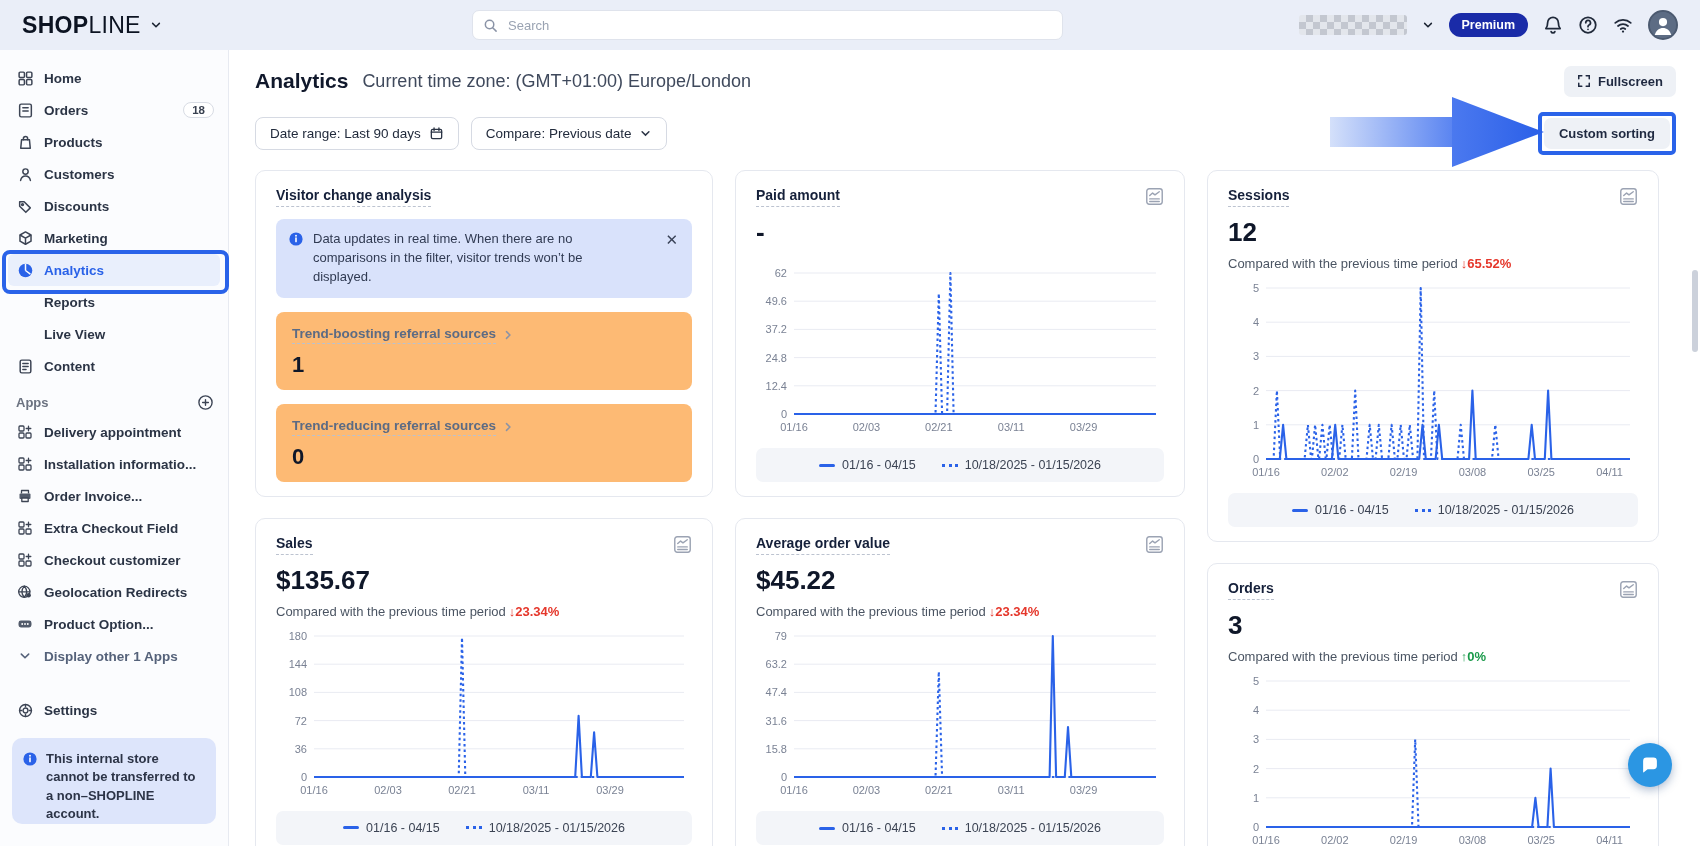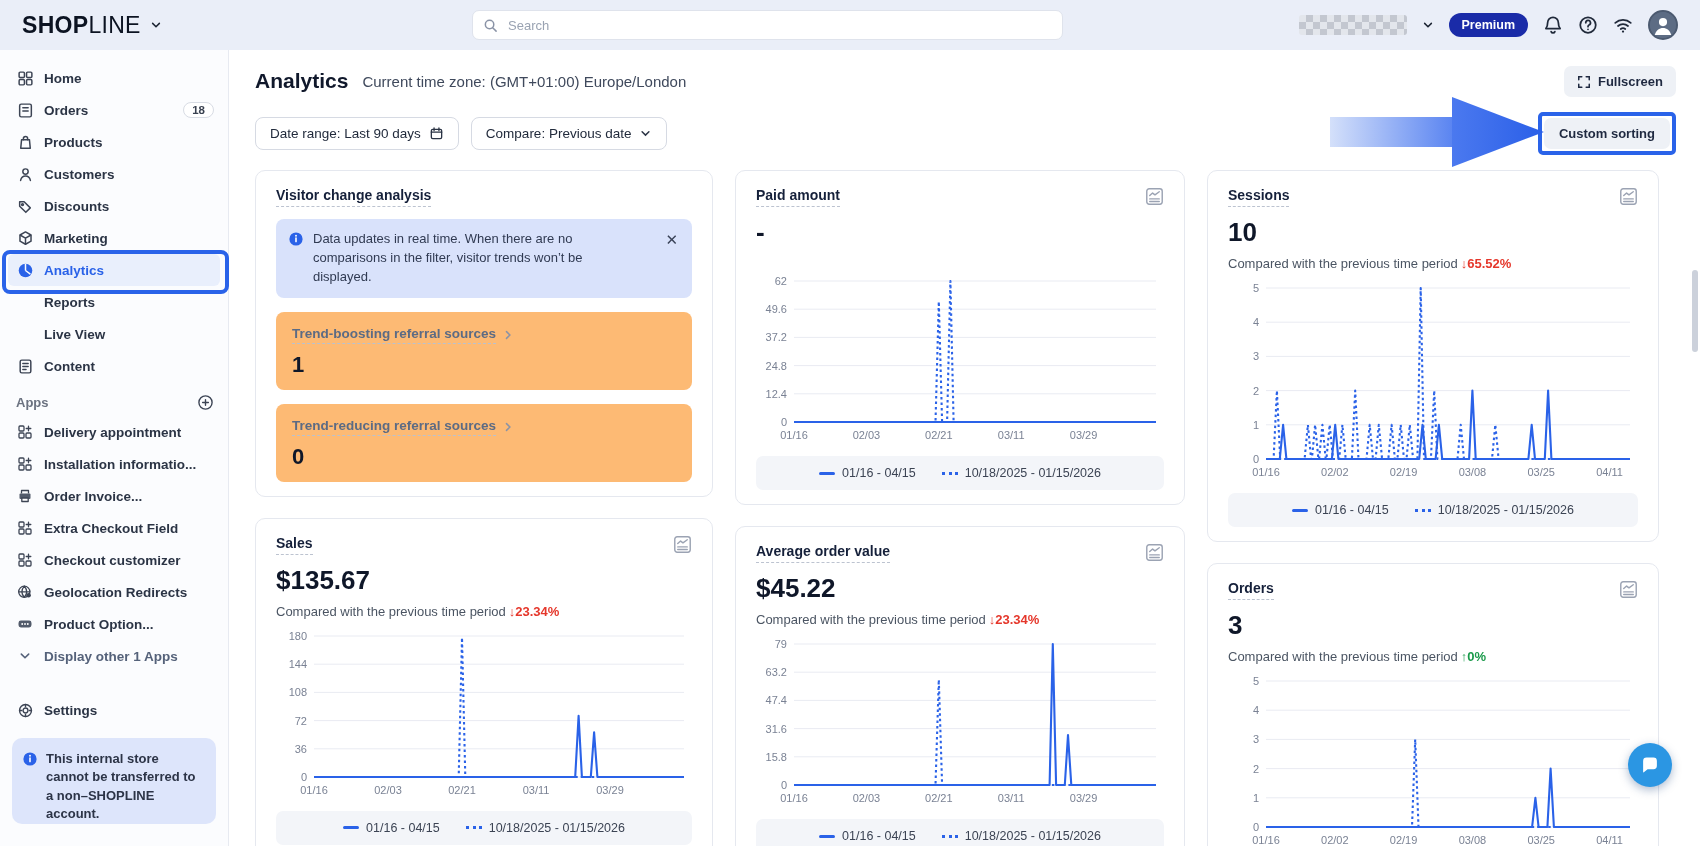--- a/index.html
+++ b/index.html
@@ -45,22 +45,22 @@
   .sb-link { color:#55627a; }
   .sb-settings { margin-top:22px; }
   .sb-notice { margin:12px 4px 2px; background:#dde5fb; border-radius:10px; padding:12px 12px 0 10px;
                display:flex; gap:8px; font-size:13px; font-weight:700; color:#2c3447; line-height:1.42; }
   .sb-notice .ic { width:16px; height:16px; flex:0 0 16px; margin-top:1px; }
 
   
   .main { position:absolute; left:229px; top:50px; right:0; bottom:0; padding:14px 24px 0 26px; overflow:hidden; }
   .page-head { display:flex; align-items:center; height:34px; }
   .page-title { font-size:21px; font-weight:700; color:#10182b; }
-  .tz { margin-left:14px; font-size:15px; color:#3f495c; }
-  .btn { display:inline-flex; align-items:flex-end; gap:7px; border-radius:7px; cursor:pointer;
+  .tz { margin-left:14px; font-size:18px; color:#3f495c; }
+  .btn { display:inline-flex; align-items:flex-start; gap:7px; border-radius:7px; cursor:pointer;
          font-size:13px; font-weight:700; color:#1f2940; }
   .btn.gray { background:#eef1f6; padding:8px 13px; }
   .head-right { margin-left:auto; }
   .controls { display:flex; align-items:center; margin-top:12px; height:46px; }
   .pill { display:inline-flex; align-items:center; gap:8px; background:#fff; border:1px solid #d6dae3;
           border-radius:8px; padding:8px 14px; font-size:13.5px; color:#222b3c; cursor:pointer; }
   .pill + .pill { margin-left:12px; }
   .controls-right { margin-left:auto; display:flex; align-items:center; }
   .anno-ring { border:4px solid #2a63e9; border-radius:5px; padding:2px; }
   .btn.sort { background:#eef1f6; padding:8px 15px; }
@@ -489,21 +489,21 @@
             <span class="card-title">Paid amount</span>
             <span class="mini-ic">
                 <svg class="icon" width="19" height="19" viewBox="0 0 16 16" fill="none" stroke="#8a93a6" stroke-width="1.2" stroke-linejoin="round">
                   <rect x="1.5" y="1.5" width="13" height="13" rx="2"></rect>
                   <path d="M4 7.2l2.4-2.1 2 1.5 3.6-2.6" stroke-linecap="round"></path>
                   <path d="M4 10h8M4 12.2h8" stroke-linecap="round"></path>
                 </svg>
               </span>
           </div>
           <div class="big-val">-</div>
-          <div class="chart" style="margin-top:26px"><svg width="408" height="170" font-family="Liberation Sans, sans-serif">
+          <div class="chart" style="margin-top:18px"><svg width="408" height="170" font-family="Liberation Sans, sans-serif">
                 <line x1="38" x2="400" y1="7.0" y2="7.0" stroke="#e9ebf2" stroke-width="1"></line>
                 <text x="31" y="11" text-anchor="end" font-size="11" fill="#7a8294">62</text>
                 <line x1="38" x2="400" y1="35.2" y2="35.2" stroke="#e9ebf2" stroke-width="1"></line>
                 <text x="31" y="39.2" text-anchor="end" font-size="11" fill="#7a8294">49.6</text>
                 <line x1="38" x2="400" y1="63.4" y2="63.4" stroke="#e9ebf2" stroke-width="1"></line>
                 <text x="31" y="67.4" text-anchor="end" font-size="11" fill="#7a8294">37.2</text>
                 <line x1="38" x2="400" y1="91.6" y2="91.6" stroke="#e9ebf2" stroke-width="1"></line>
                 <text x="31" y="95.6" text-anchor="end" font-size="11" fill="#7a8294">24.8</text>
                 <line x1="38" x2="400" y1="119.8" y2="119.8" stroke="#e9ebf2" stroke-width="1"></line>
                 <text x="31" y="123.8" text-anchor="end" font-size="11" fill="#7a8294">12.4</text>
@@ -584,21 +584,21 @@
           <div class="card-head">
             <span class="card-title">Sessions</span>
             <span class="mini-ic">
                 <svg class="icon" width="19" height="19" viewBox="0 0 16 16" fill="none" stroke="#8a93a6" stroke-width="1.2" stroke-linejoin="round">
                   <rect x="1.5" y="1.5" width="13" height="13" rx="2"></rect>
                   <path d="M4 7.2l2.4-2.1 2 1.5 3.6-2.6" stroke-linecap="round"></path>
                   <path d="M4 10h8M4 12.2h8" stroke-linecap="round"></path>
                 </svg>
               </span>
           </div>
-          <div class="big-val">10</div>
+          <div class="big-val">12</div>
           <div class="cmp">
             <span>Compared with the previous time period</span>
             <span class="pct-down"><span>↓</span><span>65.52%</span></span>
           </div>
           <div class="chart"><svg width="410" height="200" font-family="Liberation Sans, sans-serif">
                 <line x1="38" x2="402" y1="7.0" y2="7.0" stroke="#e9ebf2" stroke-width="1"></line>
                 <text x="31" y="11" text-anchor="end" font-size="11" fill="#7a8294">5</text>
                 <line x1="38" x2="402" y1="41.2" y2="41.2" stroke="#e9ebf2" stroke-width="1"></line>
                 <text x="31" y="45.2" text-anchor="end" font-size="11" fill="#7a8294">4</text>
                 <line x1="38" x2="402" y1="75.4" y2="75.4" stroke="#e9ebf2" stroke-width="1"></line>

